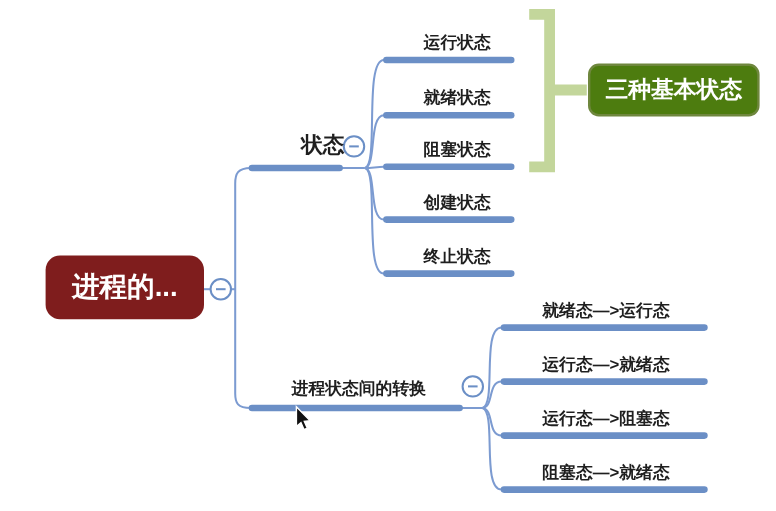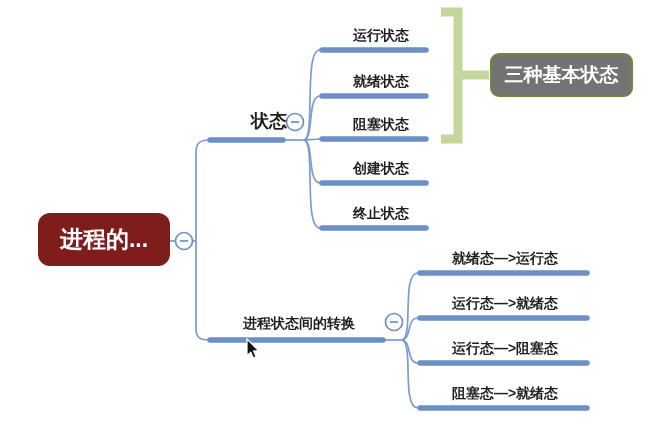--- a/index.html
+++ b/index.html
@@ -24,21 +24,21 @@
     position:absolute;
     left:38px;top:213px;width:132px;height:53px;
     background:#7f1d1d;
     border-radius:12px;
     display:flex;align-items:center;justify-content:center;
     color:#ffffff;font-size:23px;font-weight:bold;
   }
   .callout-topic{
     position:absolute;
     left:490px;top:53px;width:143px;height:44px;
-    background:#737373;
+    background:#4d7c0f;
     border:2px solid #6f873e;
     box-sizing:border-box;
     border-radius:9px;
     display:flex;align-items:center;justify-content:center;
     color:#ffffff;font-size:19px;font-weight:bold;
   }
   .branch-label{font-size:18px;text-align:right;}
   .leaf-label{font-size:14px;}
 </style>
 </head>

